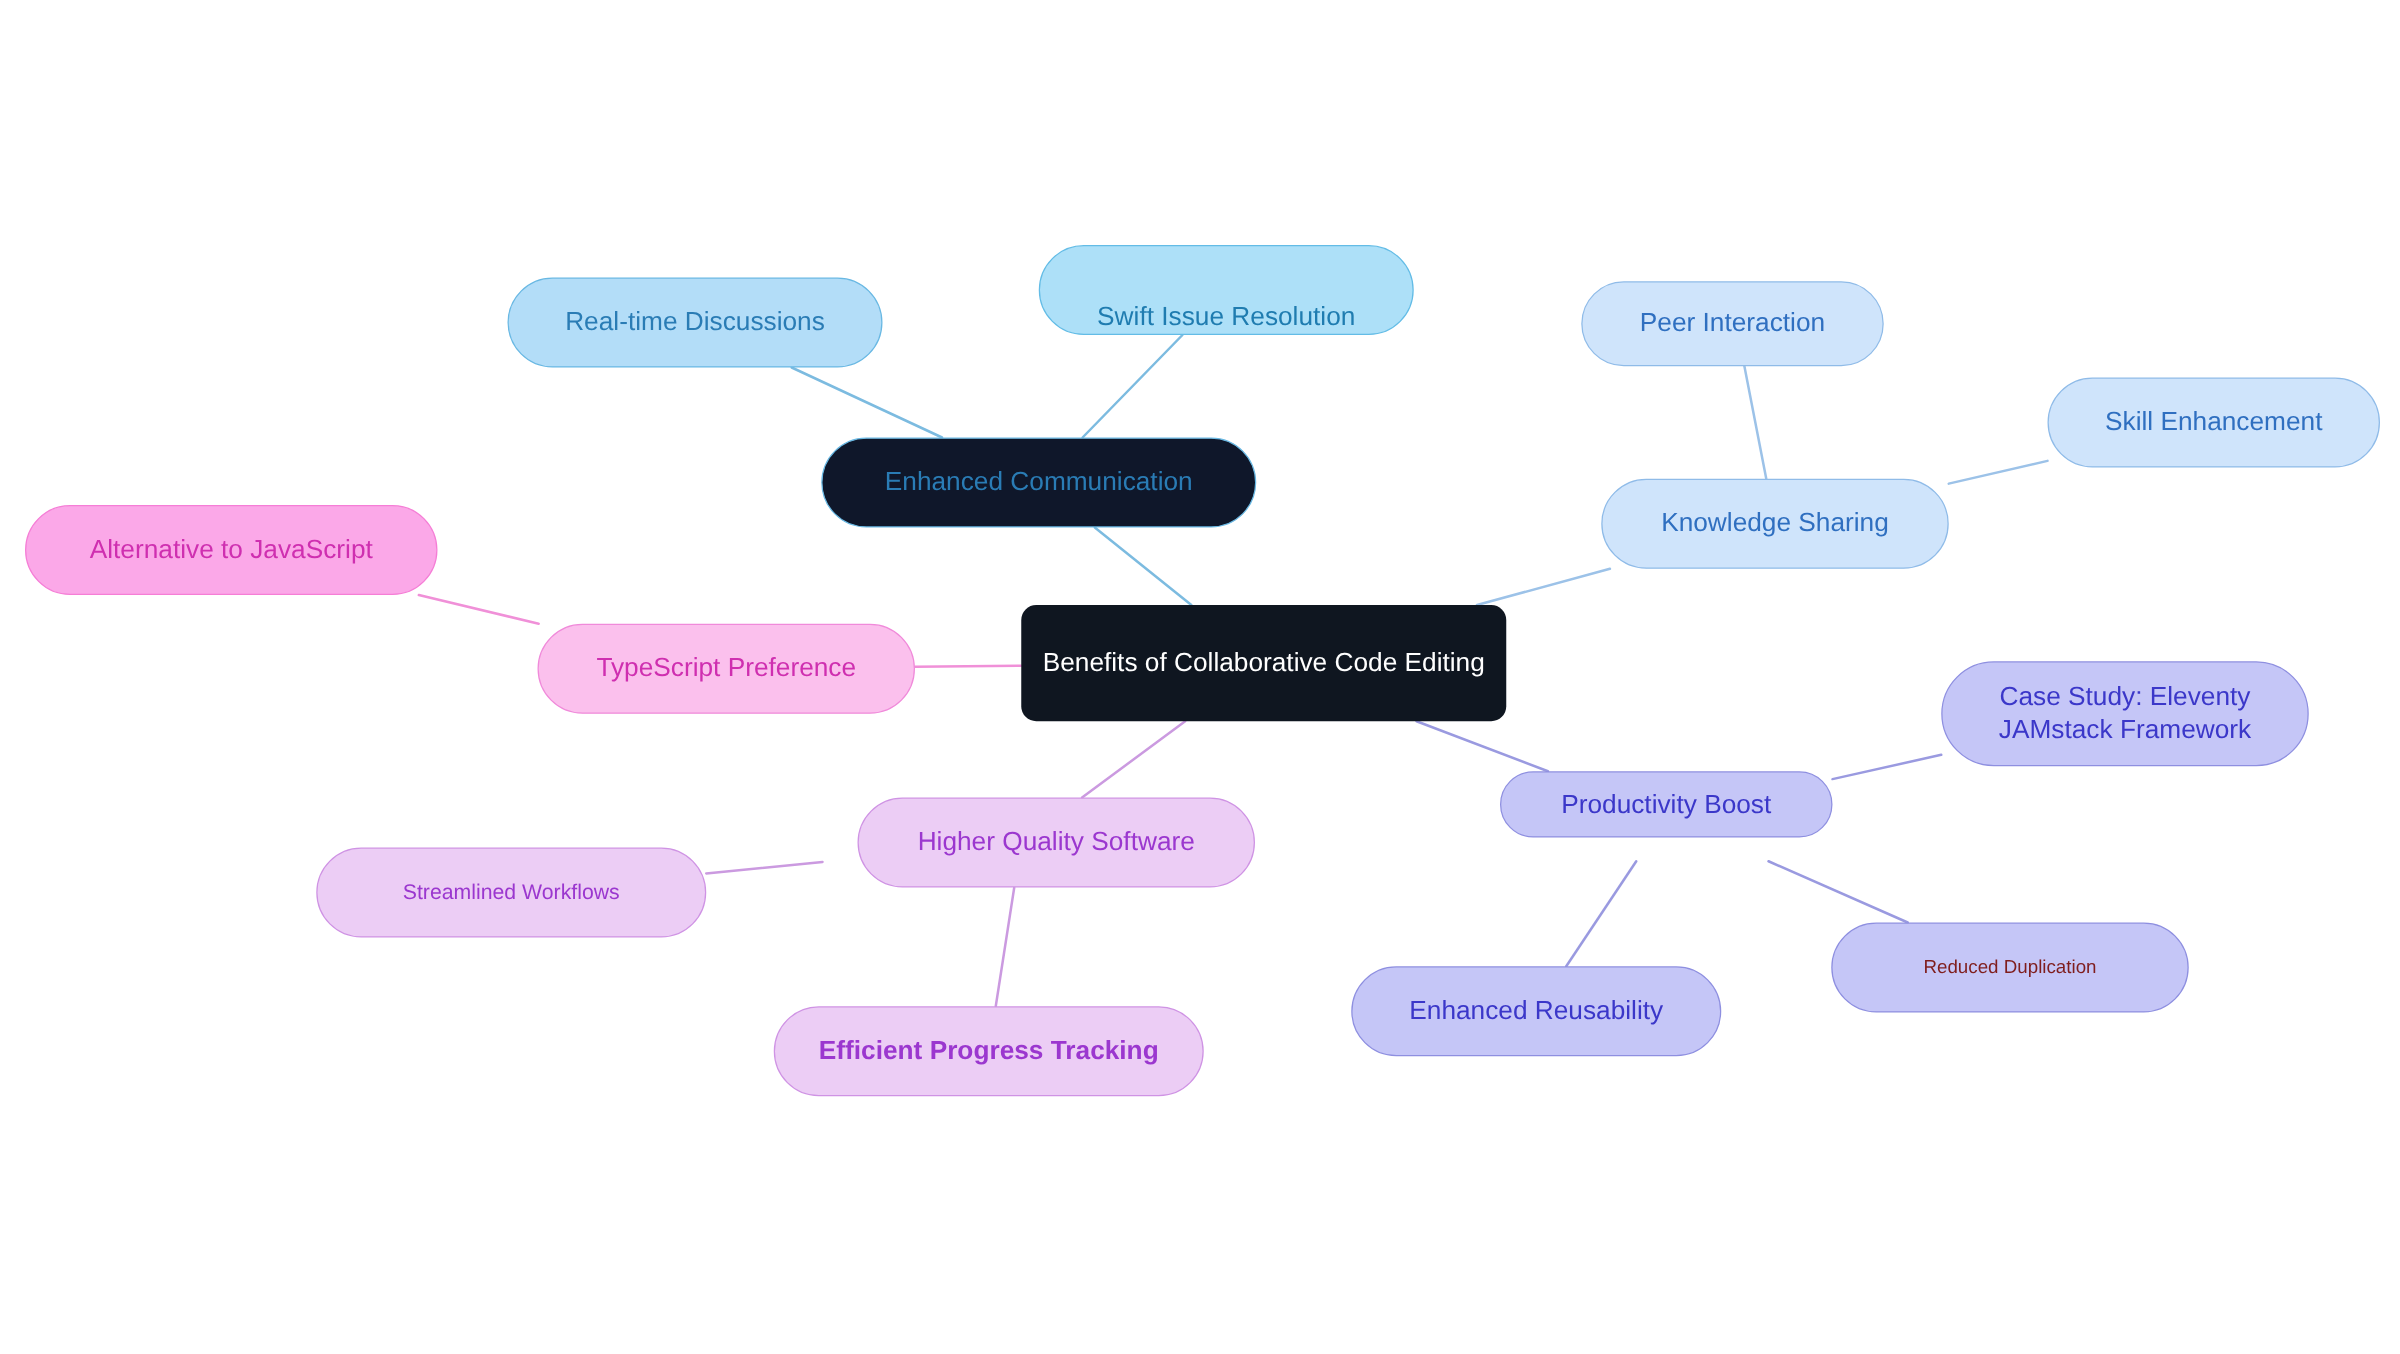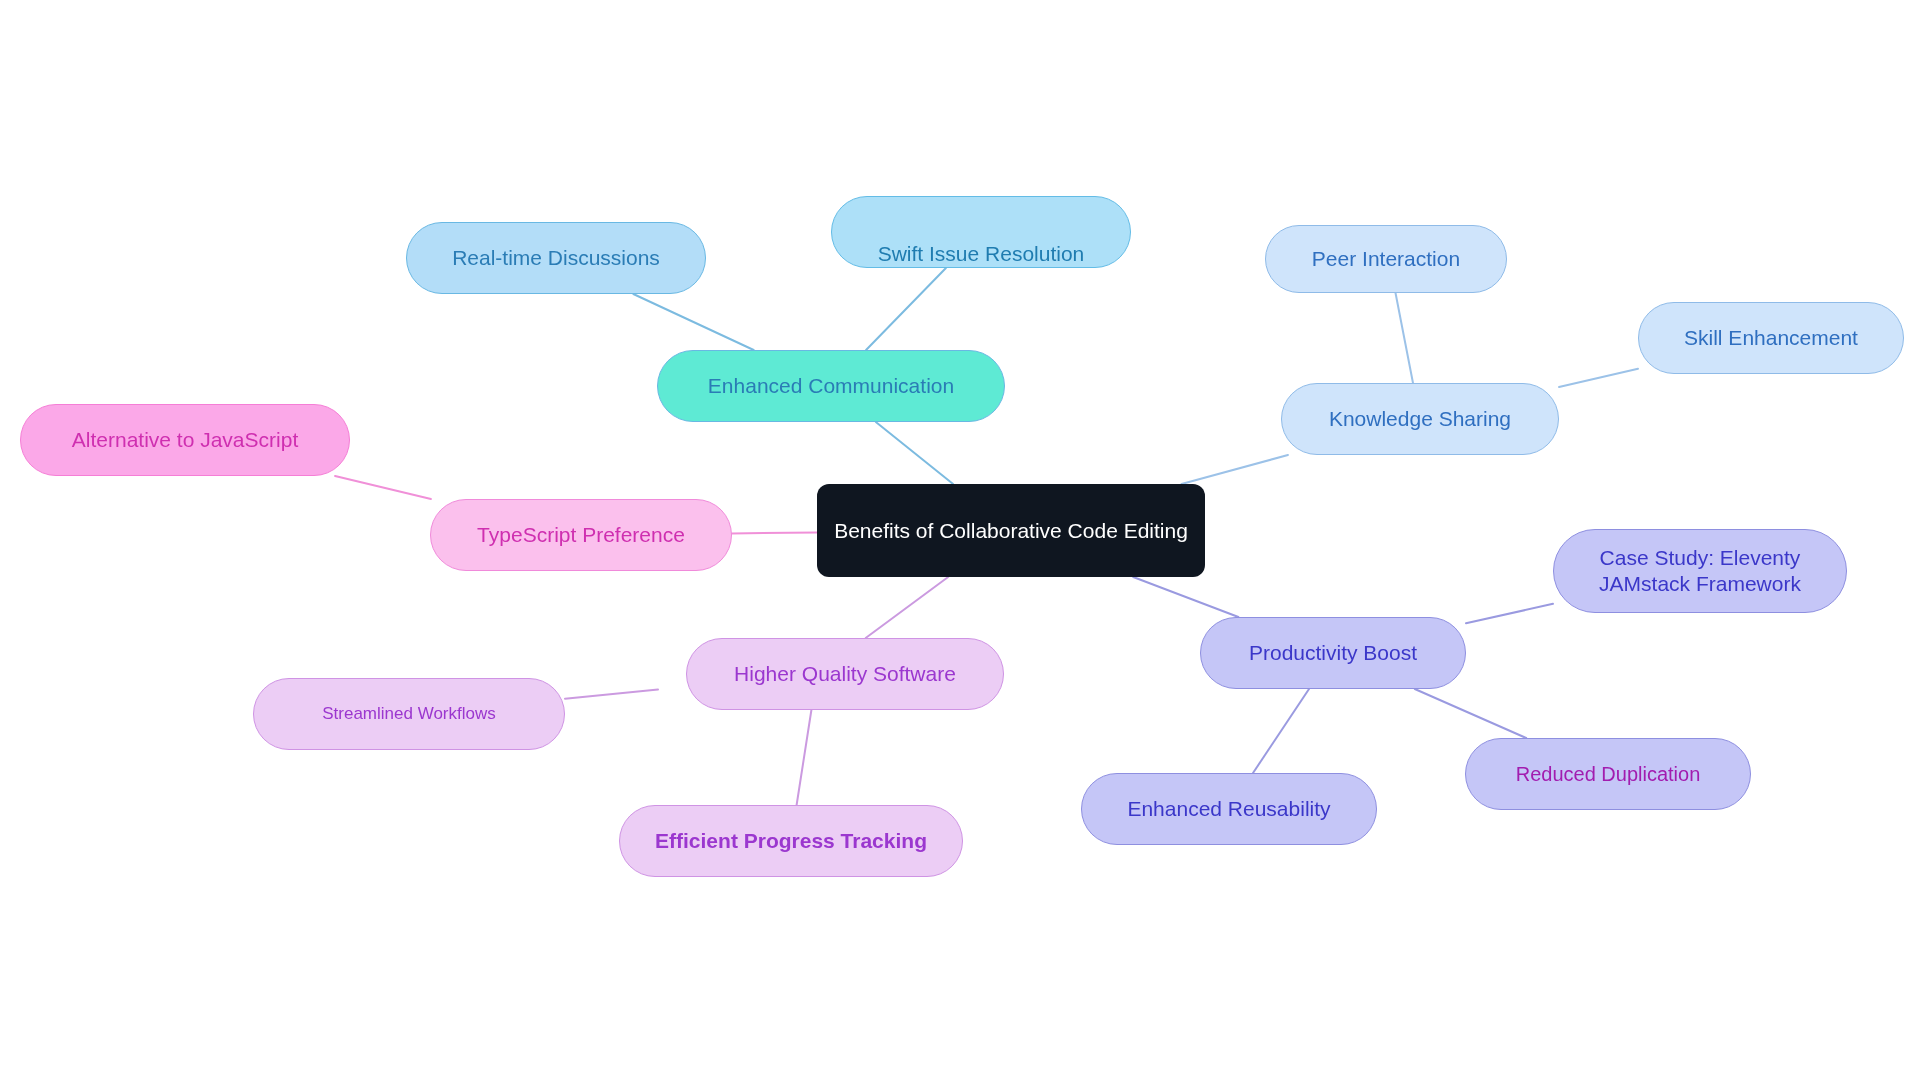--- a/index.html
+++ b/index.html
@@ -65,29 +65,29 @@
       <line x1="1309" y1="689" x2="1253" y2="773" stroke="#9a9ae0" stroke-width="2" stroke-linecap="round"></line>
       <line x1="948.1358885017421" y1="577" x2="865.6689895470383" y2="638" stroke="#cb9ae0" stroke-width="2" stroke-linecap="round"></line>
       <line x1="658" y1="689.5882352941177" x2="565" y2="698.7058823529412" stroke="#cb9ae0" stroke-width="2" stroke-linecap="round"></line>
       <line x1="811.3952095808384" y1="710" x2="796.6047904191616" y2="805" stroke="#cb9ae0" stroke-width="2" stroke-linecap="round"></line>
       <line x1="817" y1="532.5302325581396" x2="732" y2="533.4197674418605" stroke="#f090d8" stroke-width="2" stroke-linecap="round"></line>
       <line x1="430.93684210526317" y1="499" x2="335.06315789473683" y2="476" stroke="#f090d8" stroke-width="2" stroke-linecap="round"></line>
     </svg>
   <div id="node-layer">
       <div class="node" style="left: 406px; top: 222px; width: 300px; height: 72px; background: rgb(179, 221, 248); color: rgb(42, 124, 181); border-color: rgb(105, 184, 227); font-size: 21px;"><span class="node-label">Real-time Discussions</span></div>
       <div class="node" style="left: 831px; top: 196px; width: 300px; height: 72px; background: rgb(173, 224, 248); color: rgb(31, 124, 176); border-color: rgb(99, 188, 230); font-size: 21px; align-items: flex-end;"><span class="node-label">Swift Issue Resolution</span></div>
-      <div class="node" style="left: 657px; top: 350px; width: 348px; height: 72px; background: #5eead4; color: rgb(42, 124, 181); border-color: rgb(105, 184, 227); font-size: 21px;"><span class="node-label">Enhanced Communication</span></div>
+      <div class="node" style="left: 657px; top: 350px; width: 348px; height: 72px; background: #0f172a; color: rgb(42, 124, 181); border-color: rgb(105, 184, 227); font-size: 21px;"><span class="node-label">Enhanced Communication</span></div>
       <div class="node" style="left: 1265px; top: 210px; width: 242px; height: 68px; background: rgb(207, 228, 251); color: rgb(47, 111, 192); border-color: rgb(143, 187, 232); font-size: 21px; margin-top: 15px;"><span class="node-label">Peer Interaction</span></div>
       <div class="node" style="left: 1638px; top: 302px; width: 266px; height: 72px; background: rgb(207, 228, 251); color: rgb(47, 111, 192); border-color: rgb(143, 187, 232); font-size: 21px;"><span class="node-label">Skill Enhancement</span></div>
       <div class="node" style="left: 1281px; top: 383px; width: 278px; height: 72px; background: rgb(207, 228, 251); color: rgb(47, 111, 192); border-color: rgb(143, 187, 232); font-size: 21px;"><span class="node-label">Knowledge Sharing</span></div>
       <div class="node" style="left: 1553px; top: 529px; width: 294px; height: 84px; background: rgb(197, 198, 247); color: rgb(59, 55, 201); border-color: rgb(142, 143, 224); font-size: 21px;"><span class="node-label">Case Study: Eleventy
 JAMstack Framework</span></div>
-      <div class="node" style="left: 1465px; top: 738px; width: 286px; height: 72px; background: rgb(197, 198, 247); color: #a21caf; border-color: rgb(142, 143, 224); font-size: 20px;"><span class="node-label">Reduced Duplication</span></div>
+      <div class="node" style="left: 1465px; top: 738px; width: 286px; height: 72px; background: rgb(197, 198, 247); color: #7f1d1d; border-color: rgb(142, 143, 224); font-size: 15px;"><span class="node-label">Reduced Duplication</span></div>
       <div class="node" style="left: 1081px; top: 773px; width: 296px; height: 72px; background: rgb(197, 198, 247); color: rgb(59, 55, 201); border-color: rgb(142, 143, 224); font-size: 21px;"><span class="node-label">Enhanced Reusability</span></div>
-      <div class="node" style="left: 1200px; top: 617px; width: 266px; height: 72px; background: rgb(197, 198, 247); color: rgb(59, 55, 201); border-color: rgb(142, 143, 224); font-size: 21px;"><span class="node-label">Productivity Boost</span></div>
+      <div class="node" style="left: 1200px; top: 617px; width: 266px; height: 53px; background: rgb(197, 198, 247); color: rgb(59, 55, 201); border-color: rgb(142, 143, 224); font-size: 21px;"><span class="node-label">Productivity Boost</span></div>
       <div class="node" style="left: 253px; top: 678px; width: 312px; height: 72px; background: rgb(236, 205, 245); color: rgb(155, 55, 207); border-color: rgb(207, 147, 228); font-size: 17px;"><span class="node-label">Streamlined Workflows</span></div>
       <div class="node" style="left: 619px; top: 805px; width: 344px; height: 72px; background: rgb(236, 205, 245); color: rgb(155, 55, 207); border-color: rgb(207, 147, 228); font-size: 21px; font-weight: bold;"><span class="node-label">Efficient Progress Tracking</span></div>
       <div class="node" style="left: 686px; top: 638px; width: 318px; height: 72px; background: rgb(236, 205, 245); color: rgb(155, 55, 207); border-color: rgb(207, 147, 228); font-size: 21px;"><span class="node-label">Higher Quality Software</span></div>
       <div class="node" style="left: 20px; top: 404px; width: 330px; height: 72px; background: rgb(251, 168, 232); color: rgb(207, 47, 176); border-color: rgb(245, 126, 214); font-size: 21px;"><span class="node-label">Alternative to JavaScript</span></div>
       <div class="node" style="left: 430px; top: 499px; width: 302px; height: 72px; background: rgb(251, 192, 237); color: rgb(207, 47, 176); border-color: rgb(240, 138, 218); font-size: 21px;"><span class="node-label">TypeScript Preference</span></div>
       <div class="node root" style="left: 817px; top: 484px; width: 388px; height: 93px; background: rgb(15, 22, 32); color: rgb(255, 255, 255); border-color: rgb(15, 22, 32); font-size: 21px;"><span class="node-label">Benefits of Collaborative Code Editing</span></div>
     </div>
 </div>
 
 </body></html>

